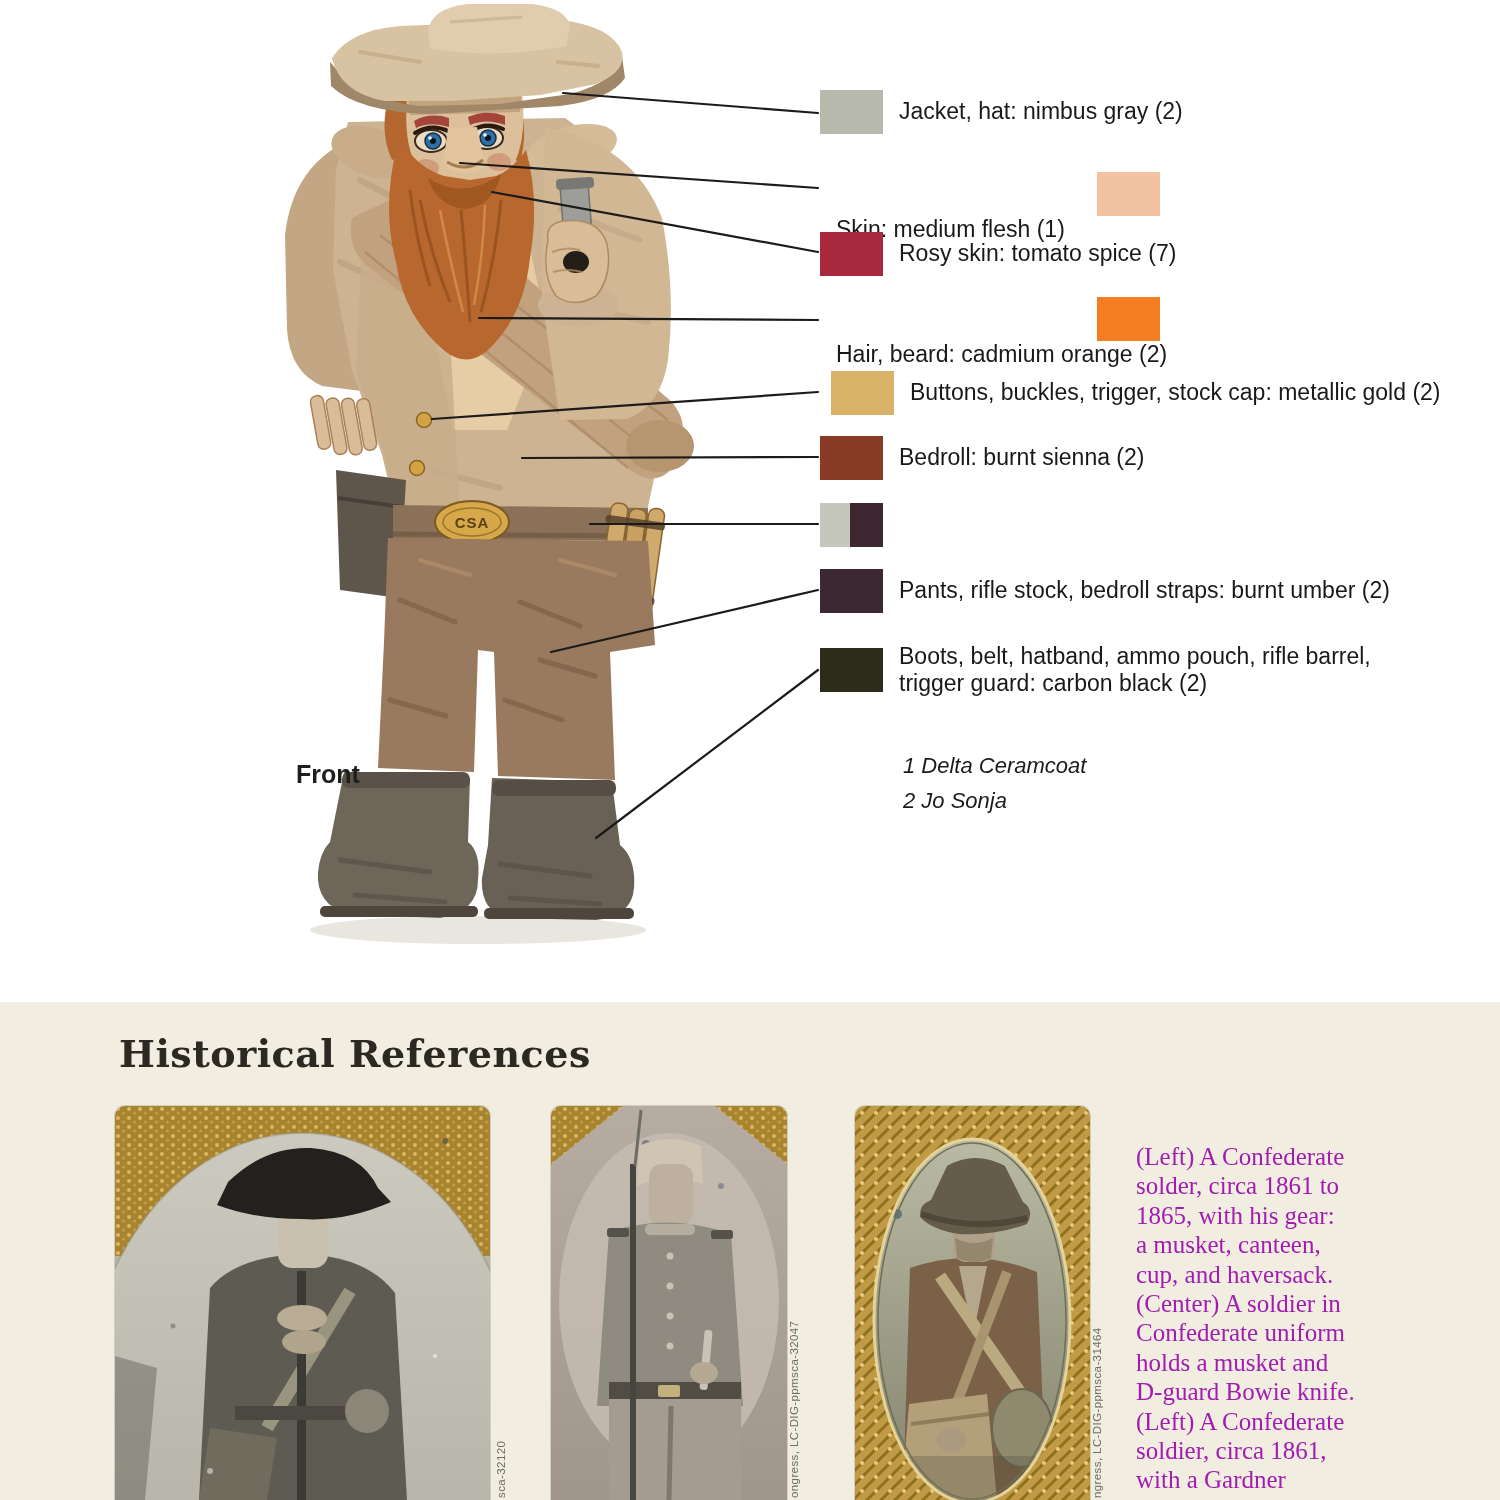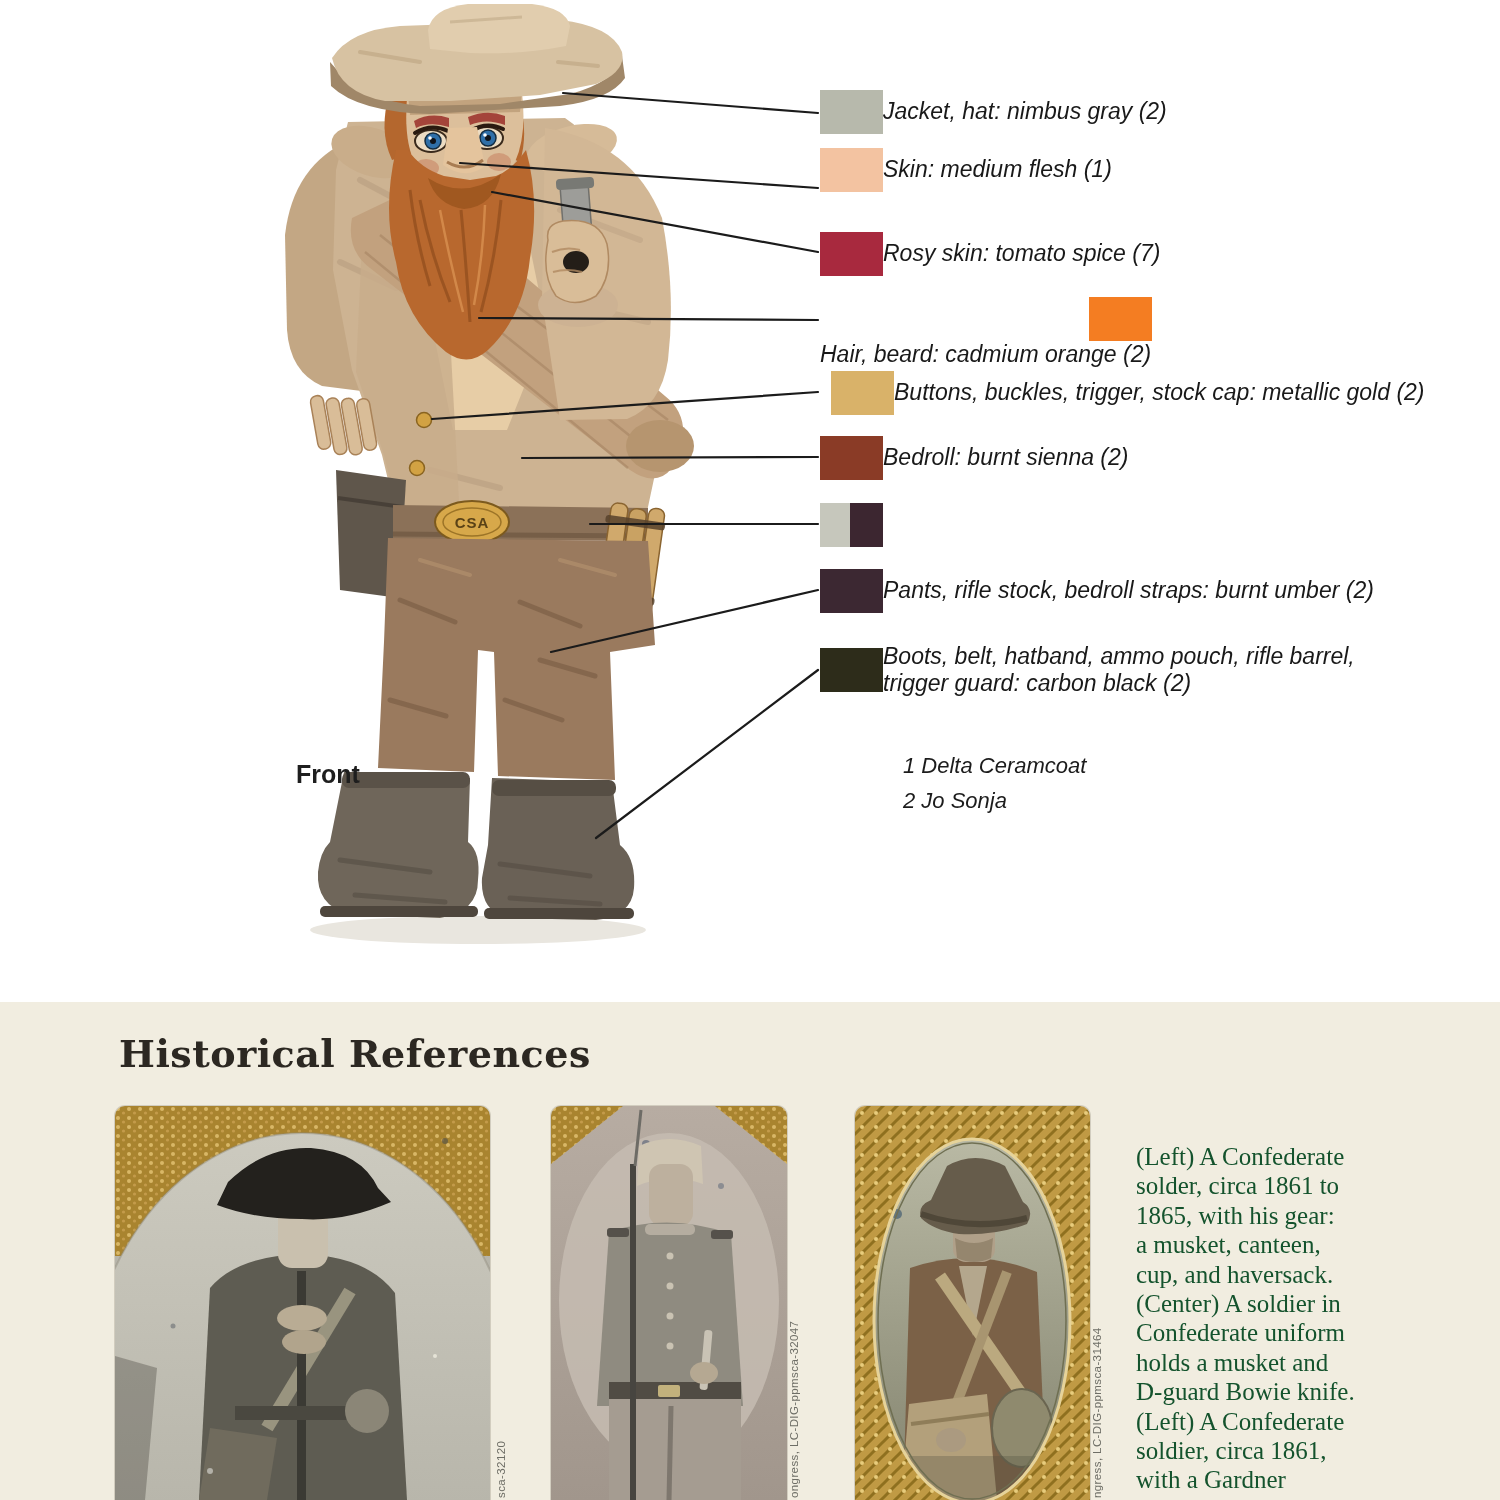--- a/index.html
+++ b/index.html
@@ -4,33 +4,33 @@
 <style>
   html,body{margin:0;padding:0;background:#fff;}
   .page{position:relative;width:1500px;height:1500px;overflow:hidden;background:#ffffff;font-family:"Liberation Sans",sans-serif;}
   .top-section{position:absolute;left:0;top:0;width:1500px;height:1002px;background:#ffffff;}
   .figure-svg{position:absolute;left:0;top:0;width:760px;height:960px;}
   .connectors{position:absolute;left:0;top:0;width:1500px;height:1002px;pointer-events:none;}
   .front-label{position:absolute;left:296px;top:760px;font-size:25px;font-weight:bold;color:#1e1e1e;}
   .legend-row{position:absolute;left:820px;display:flex;align-items:center;height:44px;}
   .swatches{display:flex;width:63px;height:44px;flex:none;}
   .swatch{height:44px;}
-  .legend-label{width:600px;font-size:23px;line-height:27.5px;color:#191919;white-space:pre-line;font-style:italic;}
+  .legend-label{margin-left:16px;width:600px;font-size:23px;line-height:27.5px;color:#191919;white-space:pre-line;}
   .footnote{position:absolute;left:903px;font-size:22px;font-style:italic;color:#1c1c1c;}
   .footnote-1{top:753px;} .footnote-2{top:788px;}
   .bottom-section{position:absolute;left:0;top:1002px;width:1500px;height:498px;background:#f1ede0;}
   .ref-heading{position:absolute;left:119px;top:33px;margin:0;font-family:"DejaVu Serif",serif;font-weight:bold;font-size:38px;line-height:1;color:#2c2822;letter-spacing:.5px;text-align:center;}
   .photo{position:absolute;top:104px;height:394px;border-radius:10px 10px 0 0;overflow:hidden;box-shadow:0 0 0 1px rgba(120,110,90,.25);}
   .photo-1{left:115px;width:375px;}
   .photo-2{left:551px;width:236px;}
   .photo-3{left:855px;width:235px;}
   .photo svg{display:block;width:100%;height:100%;}
   .vert-caption{position:absolute;top:496px;transform-origin:0 0;transform:rotate(-90deg);white-space:nowrap;font-size:11.5px;letter-spacing:.4px;color:#6e6e66;}
   .vcap-1{left:495px;} .vcap-2{left:788px;} .vcap-3{left:1091px;}
-  .ref-body{position:absolute;left:1136px;top:140px;width:270px;font-family:"Liberation Serif",serif;font-size:25px;line-height:29.4px;color:#14532d;white-space:pre-line;}
+  .ref-body{position:absolute;left:1136px;top:140px;width:270px;font-family:"Liberation Serif",serif;font-size:25px;line-height:29.4px;color:#a21caf;white-space:pre-line;}
 </style>
 </head>
 <body>
 
 <div class="page">
 
   <div class="top-section">
 
     <svg class="figure-svg" viewBox="0 0 760 960" aria-hidden="true">
 
@@ -156,21 +156,21 @@
       </g>
     </svg>
 
     <div id="legend">
         <div class="legend-row" style="top: 90px;">
           <div class="swatches">
             <div class="swatch" style="background: rgb(183, 185, 172); width: 63px;"></div>
           </div>
           <div class="legend-label">Jacket, hat: nimbus gray (2)</div>
         </div>
-        <div class="legend-row" style="top: 148px;">
+        <div class="legend-row" style="top: 172px; flex-direction: column;">
           <div class="swatches">
             <div class="swatch" style="background: rgb(243, 195, 161); width: 63px;"></div>
           </div>
           <div class="legend-label">Skin: medium flesh (1)</div>
         </div>
         <div class="legend-row" style="top: 232px;">
           <div class="swatches">
             <div class="swatch" style="background: rgb(168, 41, 62); width: 63px;"></div>
           </div>
           <div class="legend-label">Rosy skin: tomato spice (7)</div>

